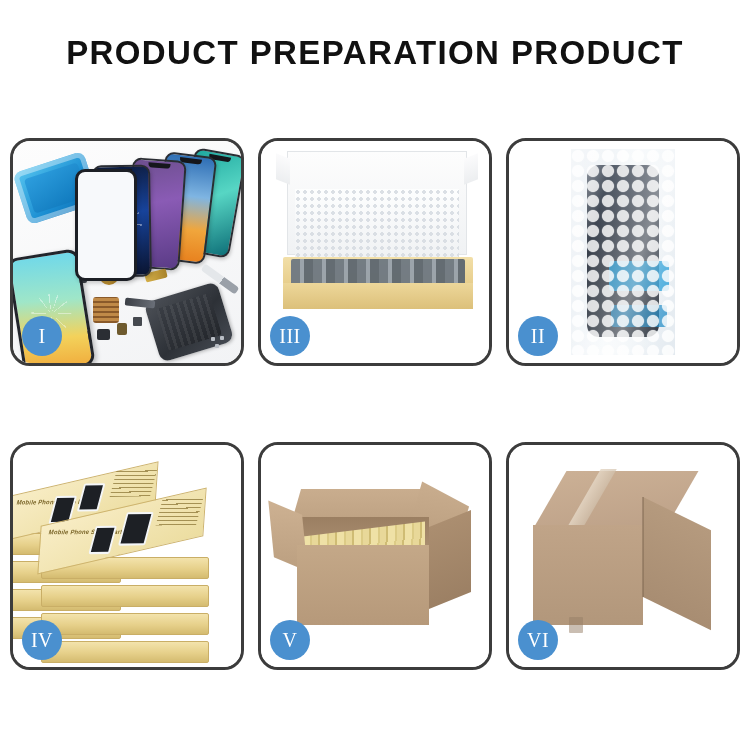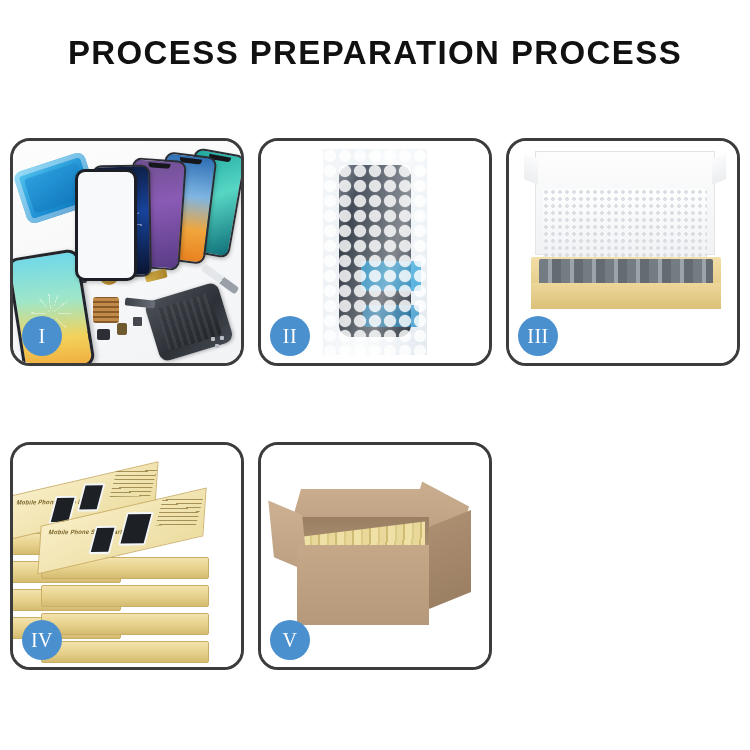--- a/index.html
+++ b/index.html
@@ -360,21 +360,21 @@
   }
   .c6-tab1 { position: absolute; left: 36px; top: 92px; width: 14px; height: 16px; background: rgba(150,126,102,.5); border-radius: 1px; }
   .c6-seam { position: absolute; left: 133px; top: 52px; width: 2px; height: 100px; background: rgba(120,98,76,.45); }
 </style>
 </head>
 <body>
 
 <div class="page">
 
   <div class="header">
-    <div class="title">PROCESS PREPARATION PROCESS</div>
+    <div class="title">PRODUCT PREPARATION PRODUCT</div>
   </div>
 
   <div class="grid">
 
     <div class="panel">
       <div class="stage p1">
         <div class="adhesive"></div>
         <div class="ph ph4">
             <span class="ph-notch"></span>
           </div>
@@ -404,44 +404,44 @@
         <div class="part part-chipC"></div>
         <div class="part part-chipD"></div>
         <div class="part part-chipE"></div>
         <div class="screwdriver"></div>
         <div class="screws"></div>
       </div>
       <div class="badge">I</div>
     </div>
 
     <div class="panel">
+      <div class="stage p3">
+        <div class="k-lid"></div>
+        <div class="k-foam"></div>
+        <div class="k-tray"></div>
+        <div class="k-parts">
+          
+        </div>
+        <div class="k-tray-front"></div>
+      </div>
+      <div class="badge">III</div>
+    </div>
+
+    <div class="panel">
       <div class="stage p2">
         <div class="bw-wrap">
           <div class="bw-inner">
             <div class="bw-blue1"></div>
             <div class="bw-blue2"></div>
           </div>
           <div class="bw-bubbles"></div>
           <div class="bw-sheen"></div>
         </div>
       </div>
       <div class="badge">II</div>
-    </div>
-
-    <div class="panel">
-      <div class="stage p3">
-        <div class="k-lid"></div>
-        <div class="k-foam"></div>
-        <div class="k-tray"></div>
-        <div class="k-parts">
-          
-        </div>
-        <div class="k-tray-front"></div>
-      </div>
-      <div class="badge">III</div>
     </div>
 
     <div class="panel">
       <div class="stage p4">
 
         <div class="stackbox" style="left:-4px; top:88px; width:112px;"></div>
         <div class="stackbox" style="left:-4px; top:116px; width:112px;"></div>
         <div class="stackbox" style="left:-4px; top:144px; width:112px;"></div>
         <div class="stackbox" style="left:-4px; top:172px; width:112px;"></div>
 
@@ -473,15 +473,28 @@
         <div class="c5-flapR"></div>
         <div class="c5-inner"></div>
         <div class="c5-goods"></div>
         <div class="c5-flapL"></div>
         <div class="c5-side"></div>
         <div class="c5-body"></div>
       </div>
       <div class="badge">V</div>
     </div>
 
+    <div class="panel">
+      <div class="stage p6">
+        <div class="c6-top"></div>
+        <div class="c6-tape"></div>
+        <div class="c6-right"></div>
+        <div class="c6-front">
+          <span class="c6-tab1"></span>
+
+        </div>
+        <div class="c6-seam"></div>
+      </div>
+      <div class="badge">VI</div>
+    </div>
 
   </div>
 </div>
 
 </body></html>

